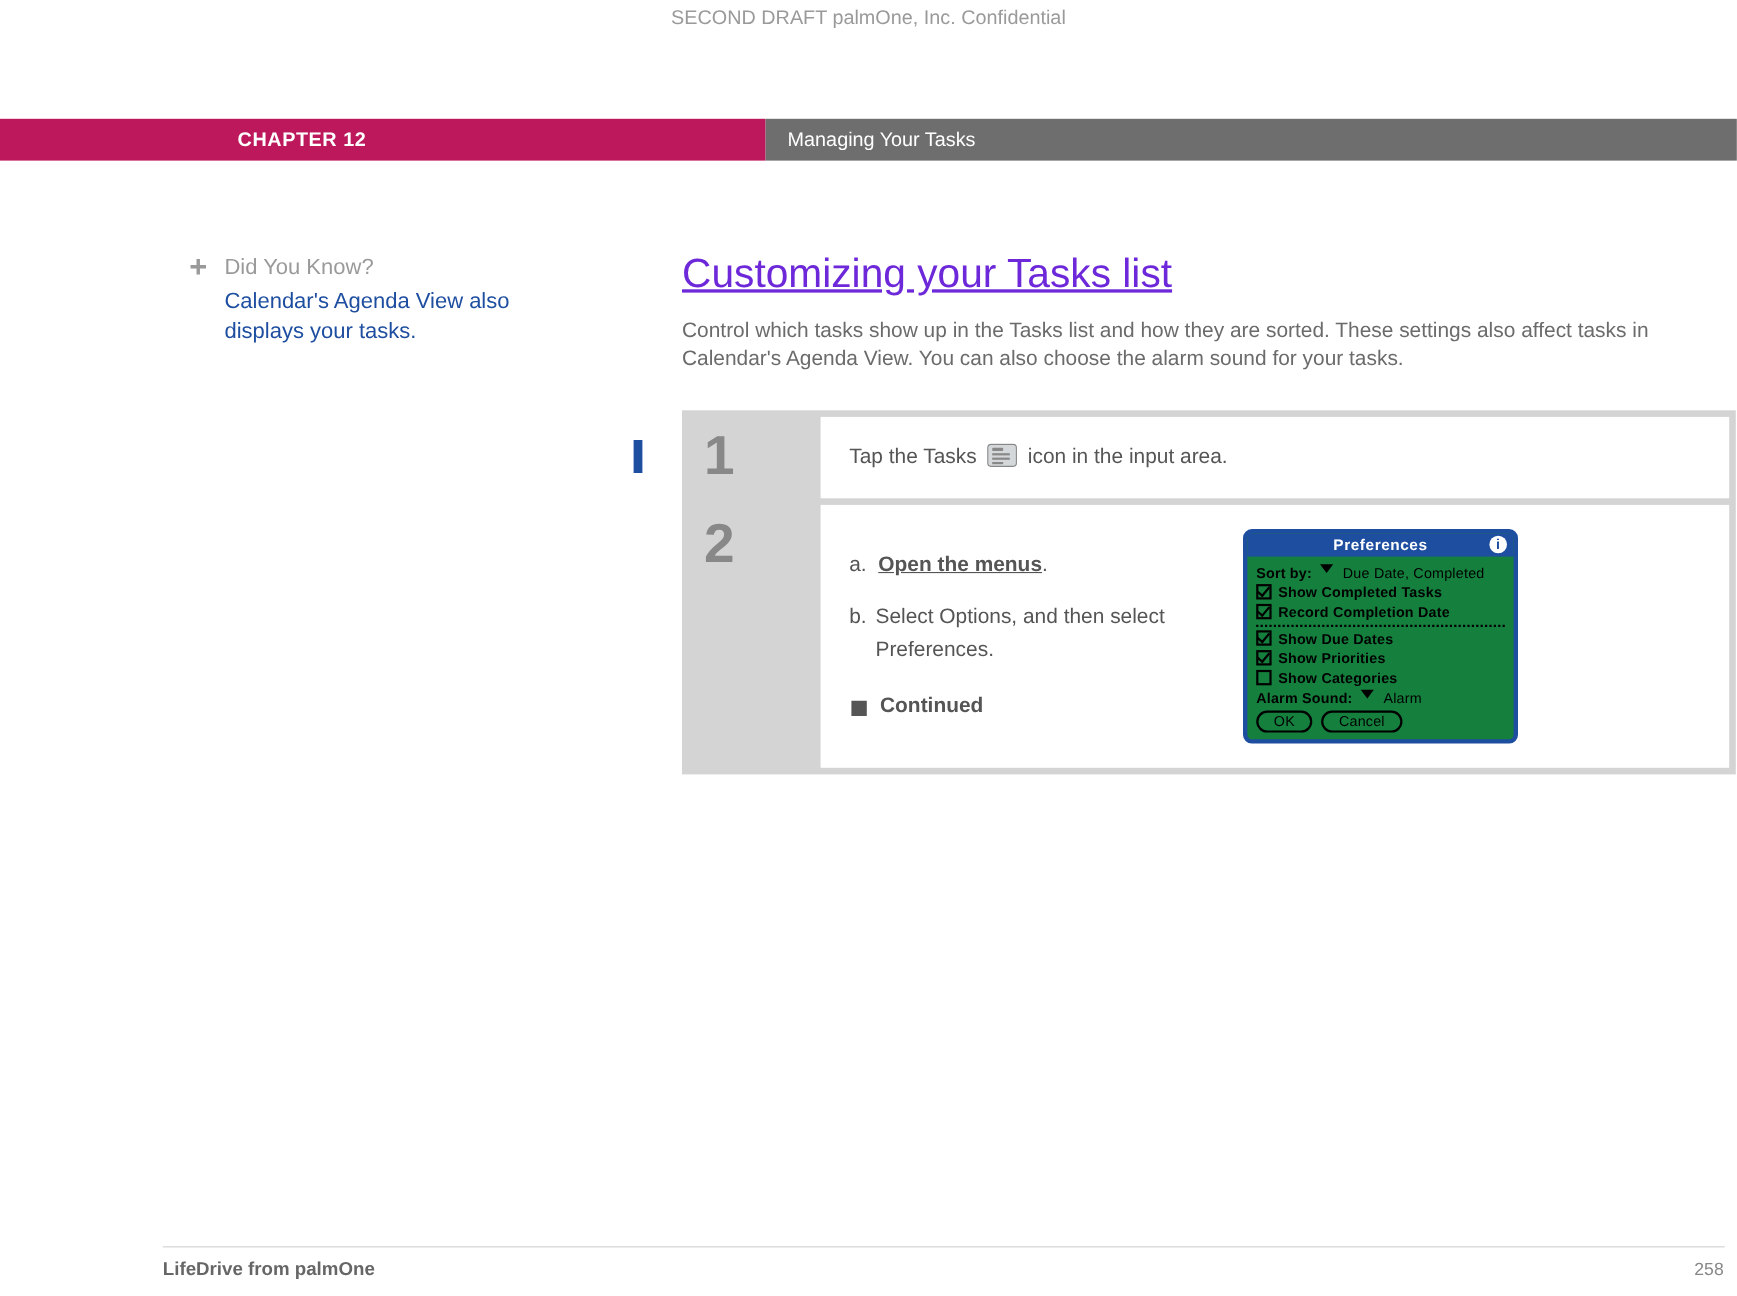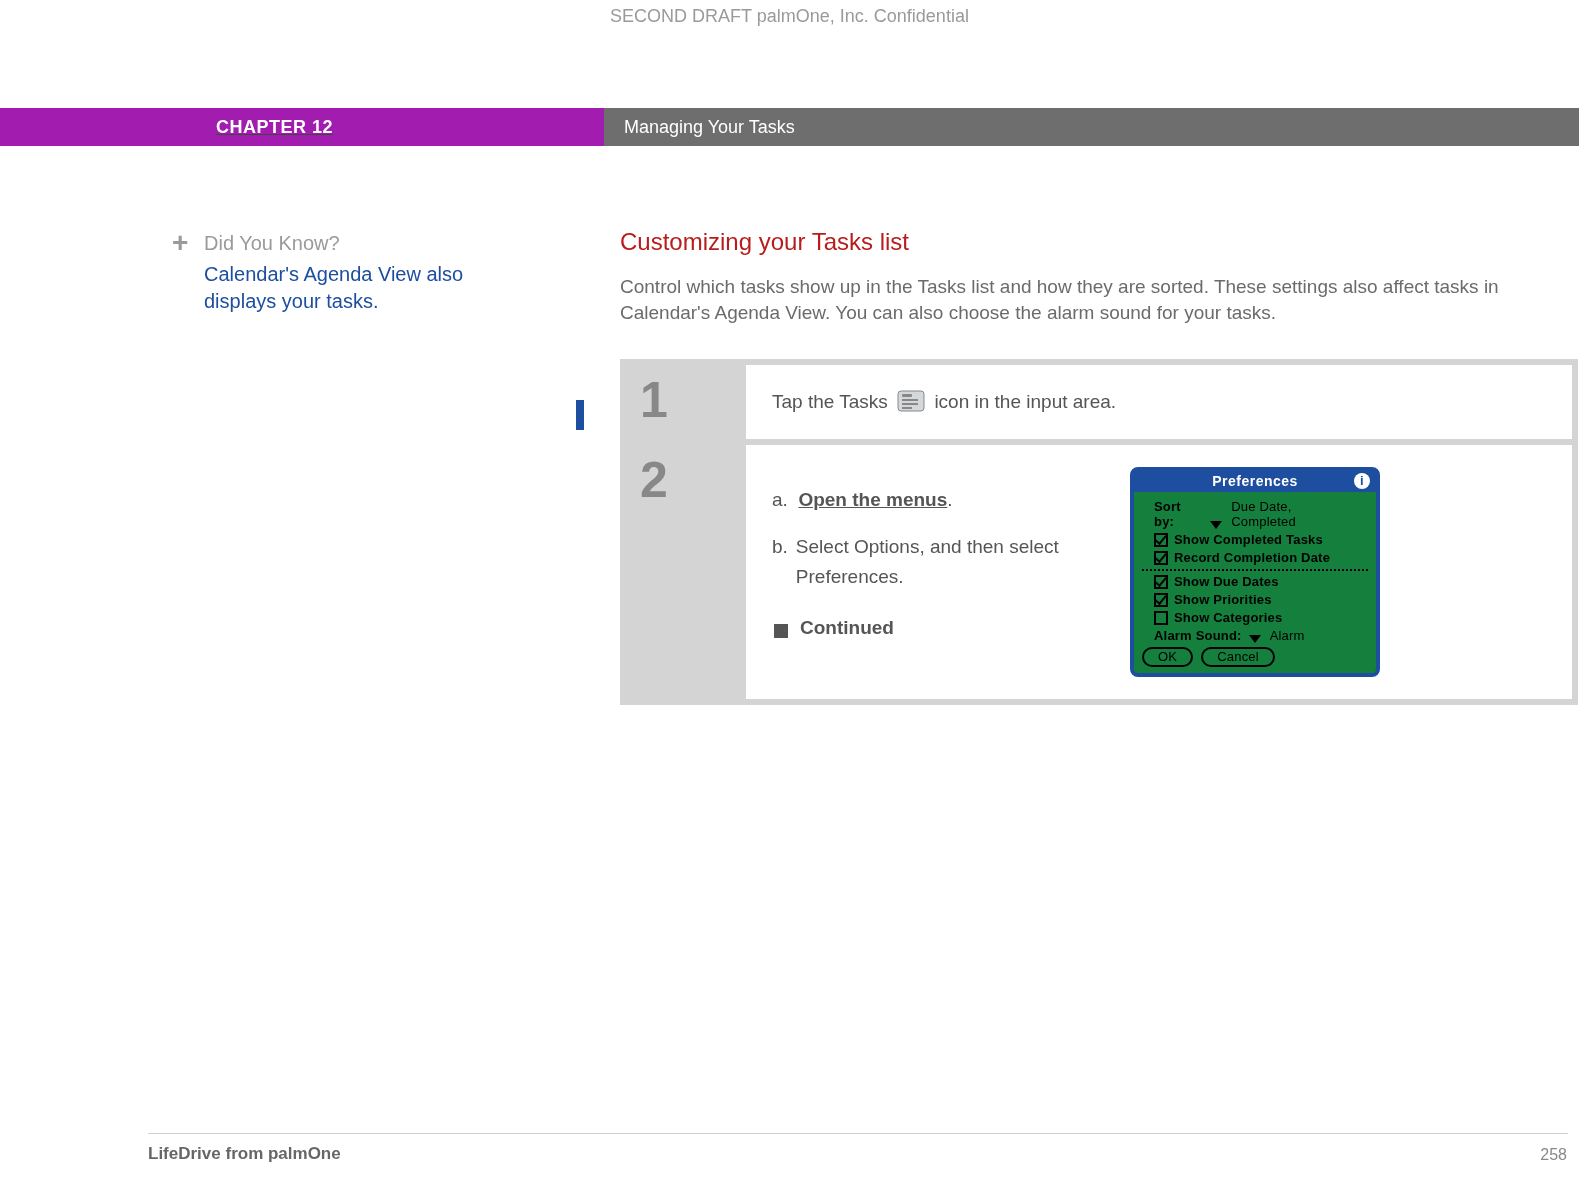--- a/index.html
+++ b/index.html
@@ -26,29 +26,28 @@
   }
   .chapter-bar {
     position: absolute;
     top: 108px;
     left: 0;
     width: 1579px;
     height: 38px;
     display: flex;
   }
   .chapter-left {
-    width: 604px;
+    width: 696px;
     height: 100%;
-    background: #a21caf;
+    background: #be185d;
     display: flex;
     align-items: center;
     justify-content: flex-start;
     box-sizing: border-box;
     padding-left: 216px;
-    text-decoration: underline;
   }
   .chapter-left span {
     color: #fff;
     font-weight: 700;
     font-size: 18px;
     letter-spacing: .5px;
   }
   .chapter-right {
     flex: 1;
     height: 100%;
@@ -108,24 +107,25 @@
   }
 
   
   .main {
     position: absolute;
     top: 228px;
     left: 620px;
     width: 940px;
   }
   .h1 {
-    color: #b91c1c;
-    font-size: 24px;
+    color: #6d28d9;
+    font-size: 37px;
     font-weight: 400;
     margin: 0 0 18px 0;
+    text-decoration: underline;
   }
   .intro {
     color: #6b6b6b;
     font-size: 19px;
     line-height: 1.35;
     margin-bottom: 34px;
   }
   .steps {
     width: 958px;
     background: #d4d4d4;
@@ -222,23 +222,23 @@
     font-size: 13px;
     font-weight: 900;
     line-height: 16px;
     text-align: center;
   }
   .prefs-body {
     padding: 4px 8px 6px 8px;
   }
   .prefs-row {
     display: flex;
-    align-items: flex-end;
+    align-items: flex-start;
     gap: 6px;
-    margin: 3px 12px;
+    margin: 3px 0;
   }
   .prefs-label { font-weight: 900; }
   .prefs-thin { font-weight: 400; font-family: Arial, sans-serif; }
   .dropdown-arrow {
     display: inline-block;
     width: 0;
     height: 0;
     border-left: 6px solid transparent;
     border-right: 6px solid transparent;
     border-top: 8px solid #000;

